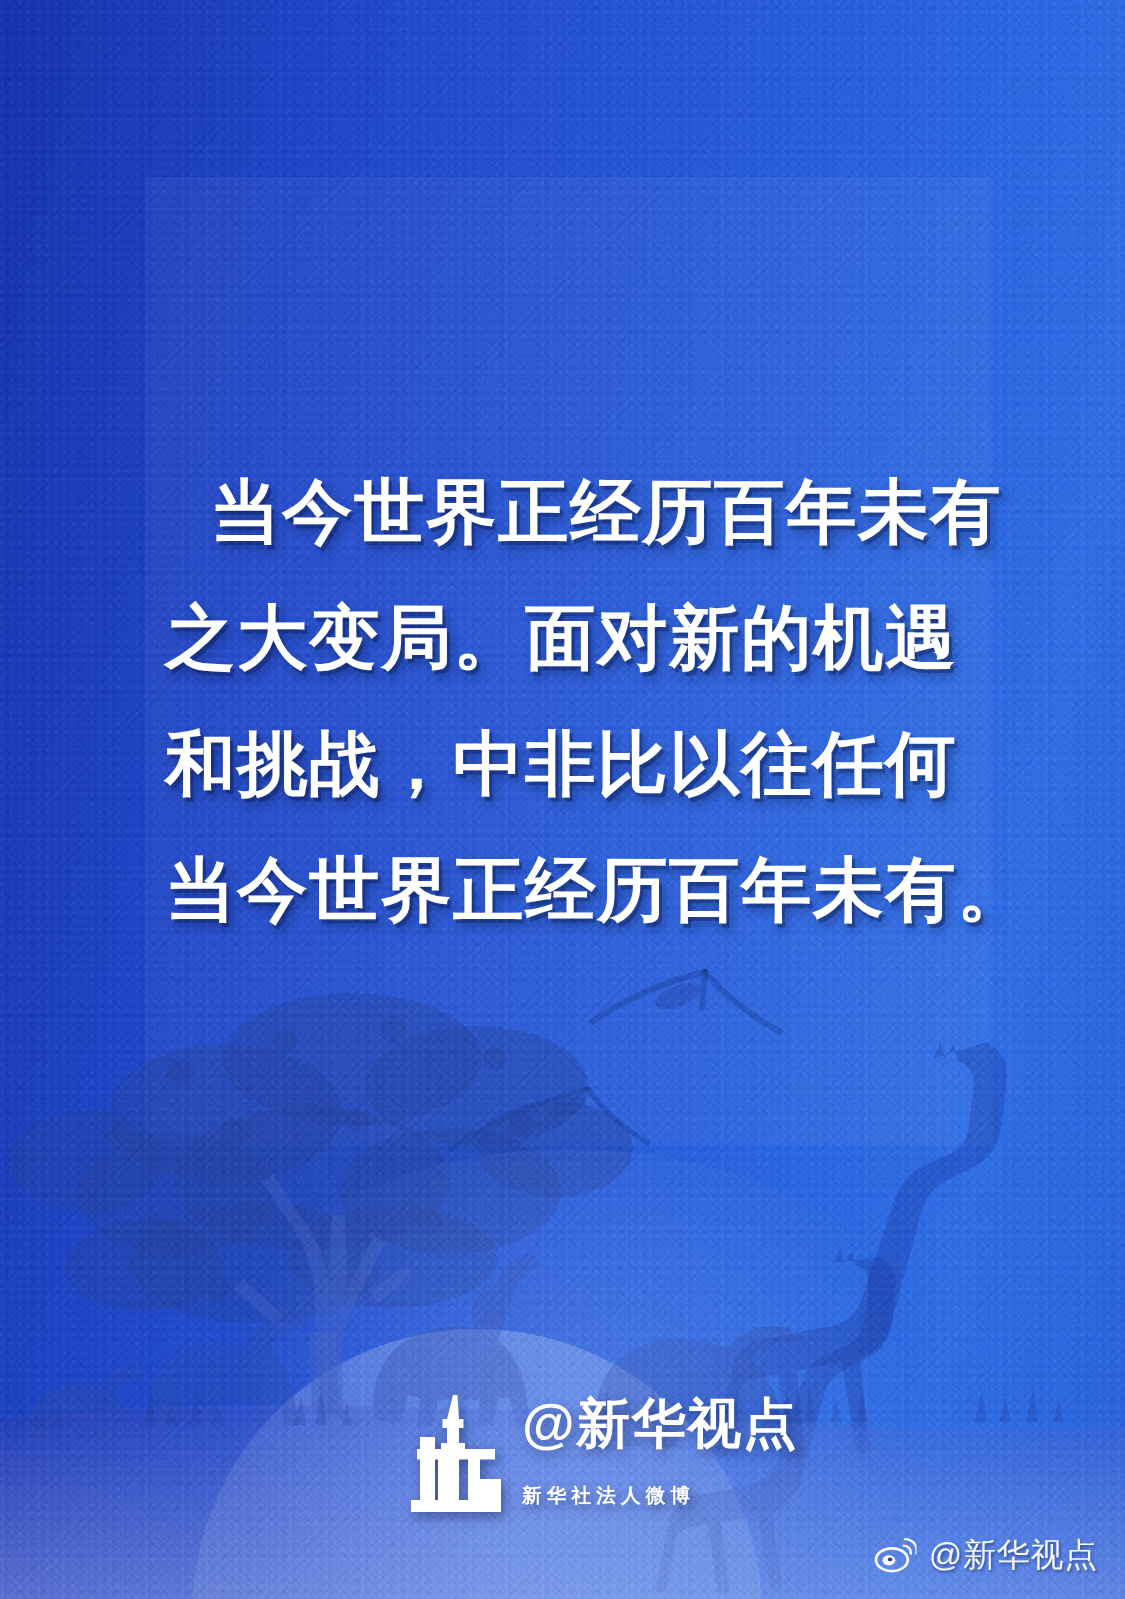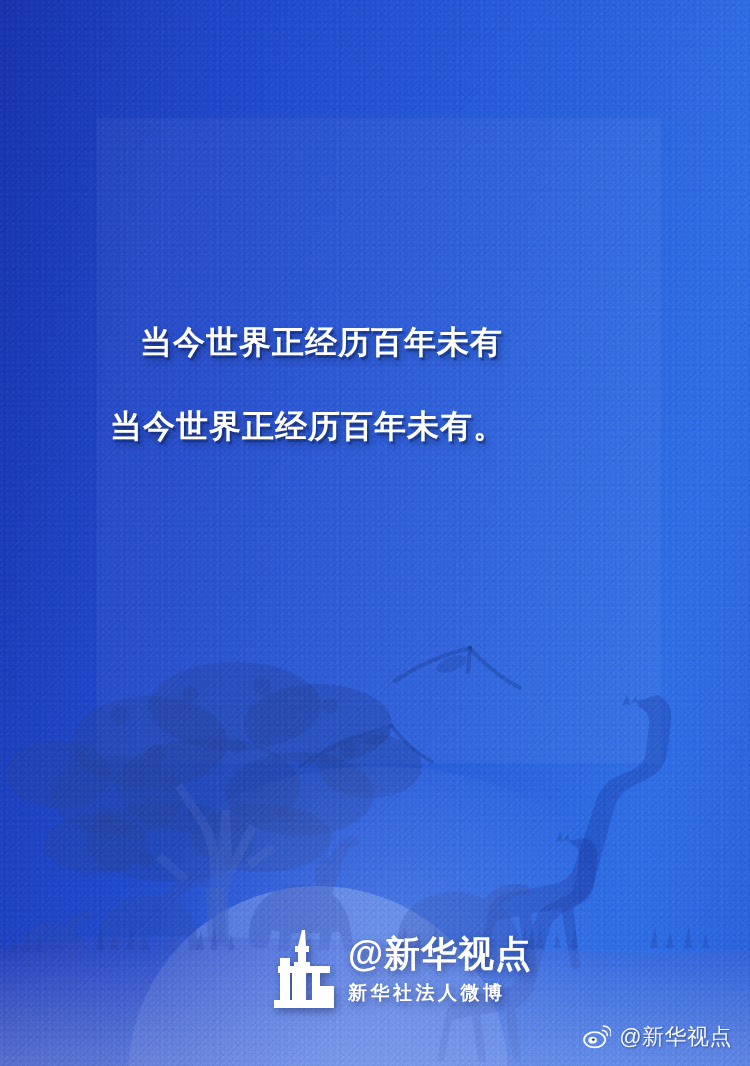--- a/index.html
+++ b/index.html
@@ -81,21 +81,21 @@
   
   .quote {
     position: absolute;
     left: 110px;
     top: 300px;
     width: 560px;
     z-index: 40;
   }
   .quote-line {
     color: #ffffff;
-    font-size: 32px;
+    font-size: 47px;
     line-height: 84px;
     letter-spacing: 1px;
     font-weight: 700;
     white-space: nowrap;
     text-shadow:
       2px 3px 0 rgba(9,24,80,.38),
       3px 5px 7px rgba(6,18,62,.40);
   }
   .quote-line.indent { text-indent: 30px; }
 
@@ -122,25 +122,25 @@
     color: #fff;
     font-family: "Liberation Sans", "DejaVu Sans", sans-serif;
     font-size: 36px;
     font-weight: 700;
     line-height: 1.06;
     letter-spacing: 1px;
   }
   .logo-sub {
     color: #fff;
     font-family: "Liberation Sans", "DejaVu Sans", sans-serif;
-    font-size: 19px;
+    font-size: 13px;
     font-weight: 700;
     line-height: 1.35;
     letter-spacing: 3.5px;
-    margin-top: 7px;
+    margin-top: 20px;
   }
 
   
   .watermark {
     position: absolute;
     right: 18px;
     bottom: 14px;
     display: flex;
     align-items: center;
     gap: 8px;
@@ -303,20 +303,22 @@
         <path d="M520 302 l5 -20 3 20 z M536 302 l4 -24 4 24 z M554 302 l3 -15 4 15 z M570 302 l5 -20 3 20 z"></path>
         <path d="M650 302 l5 -21 3 21 z M666 302 l4 -16 4 16 z M684 302 l5 -23 3 23 z M702 302 l4 -15 3 15 z"></path>
       </g>
     </svg>
   </div>
 
   <div class="bloom"></div>
 
   <div class="quote">
     <div class="quote-line indent">当今世界正经历百年未有</div>
+    <div class="quote-line">之大变局。面对新的机遇</div>
+    <div class="quote-line">和挑战，中非比以往任何</div>
     <div class="quote-line">当今世界正经历百年未有。</div>
   </div>
 
   <div class="logo-lockup">
     <span class="logo-mark">
       <svg viewBox="0 0 64 78" xmlns="http://www.w3.org/2000/svg">
         <g fill="#ffffff">
 
           <path d="M30 0 l3 0 1 16 3 0 0 6 -3 0 0 10 4 0 0 6 -4 0 0 40 -8 0 0 -40 -4 0 0 -6 4 0 0 -10 -3 0 0 -6 3 0z"></path>
 

